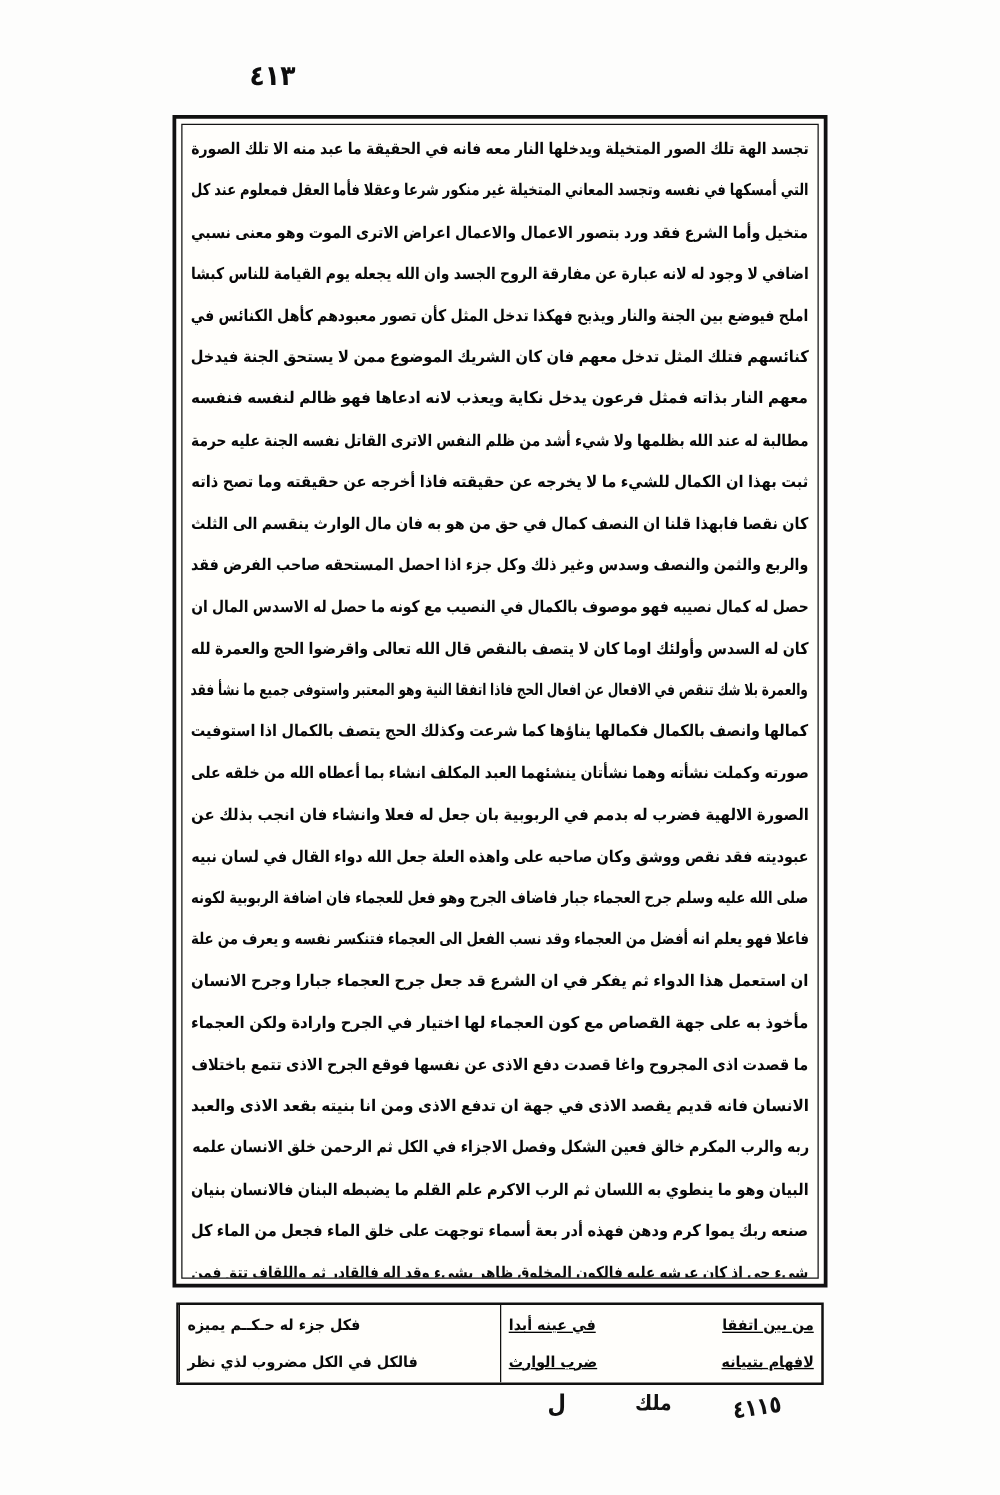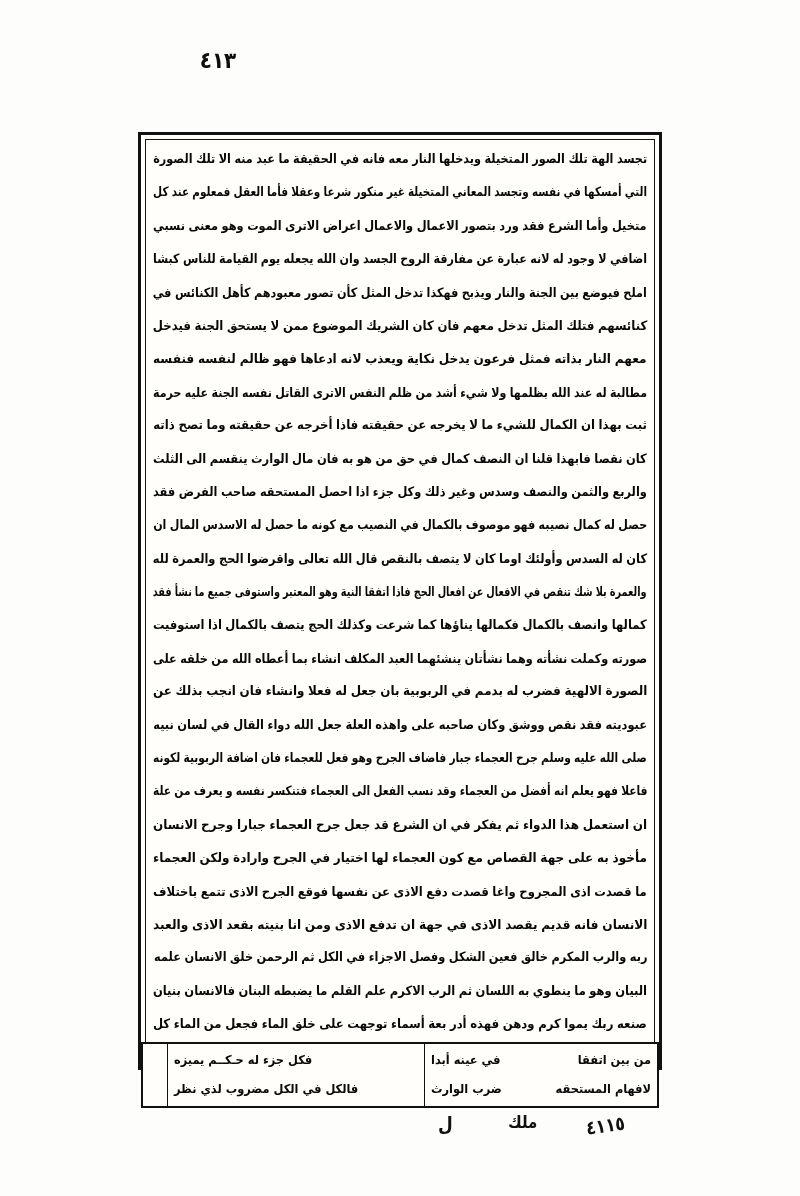--- a/index.html
+++ b/index.html
@@ -41,21 +41,20 @@
   #text-frame {
     position: absolute;
     top: 92px;
     left: 138px;
     width: 524px;
     height: 938px;
     border: 3px solid #111;
     box-sizing: border-box;
     background: #fffefb;
     padding: 2px;
-    margin-top: 40px;
   }
   #text-frame-inner {
     position: absolute;
     inset: 4px;
     border: 1.5px solid #151515;
     box-sizing: border-box;
     overflow: hidden;
   }
 
   
@@ -105,24 +104,23 @@
     display: flex;
     flex-direction: row-reverse;
     overflow: hidden;
   }
   .poem-col {
     flex: 1 1 50%;
     position: relative;
     padding: 1px 6px;
     box-sizing: border-box;
     direction: rtl;
-    margin-left: 24px;
   }
   .poem-col.right-col { border-left: 1.5px solid #111; }
-  .poem-col.left-col  { border-left: 1.5px solid #111; }
+  .poem-col.left-col  { border-left: 1.5px solid #111; text-decoration: underline; }
 
   .hemistich-row {
     display: flex;
     flex-direction: row-reverse;
     justify-content: space-between;
     align-items: center;
     height: 29px;
     font-family: "DejaVu Sans", sans-serif;
     font-size: 11.4px;
     font-weight: 700;
@@ -205,21 +203,21 @@
         <span class="hemistich">فالكل في الكل مضروب لذي نظر</span>
       </div>
     </div>
     <div class="poem-col left-col">
       <div class="hemistich-row">
         <span class="hemistich">في عينه أبدا</span>
         <span class="hemistich">من بين اتفقا</span>
       </div>
       <div class="hemistich-row">
         <span class="hemistich">ضرب الوارث</span>
-        <span class="hemistich">لافهام المستحقه</span>
+        <span class="hemistich">لافهام بتبيانه</span>
       </div>
     </div>
   </div>
 
   <div id="footer-marks">
     <span class="footer-mark" id="catch-quire">ل</span>
     <span class="footer-mark" id="catch-word">ملك</span>
     <span class="footer-mark" id="catch-serial">٤١١٥</span>
   </div>
 

